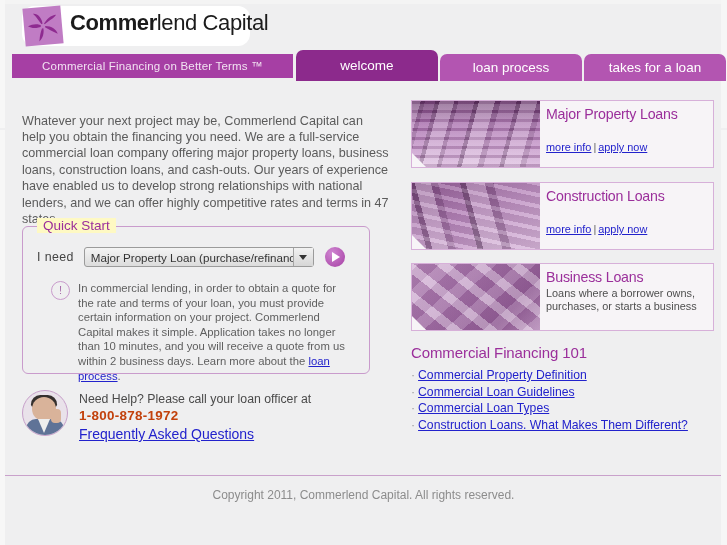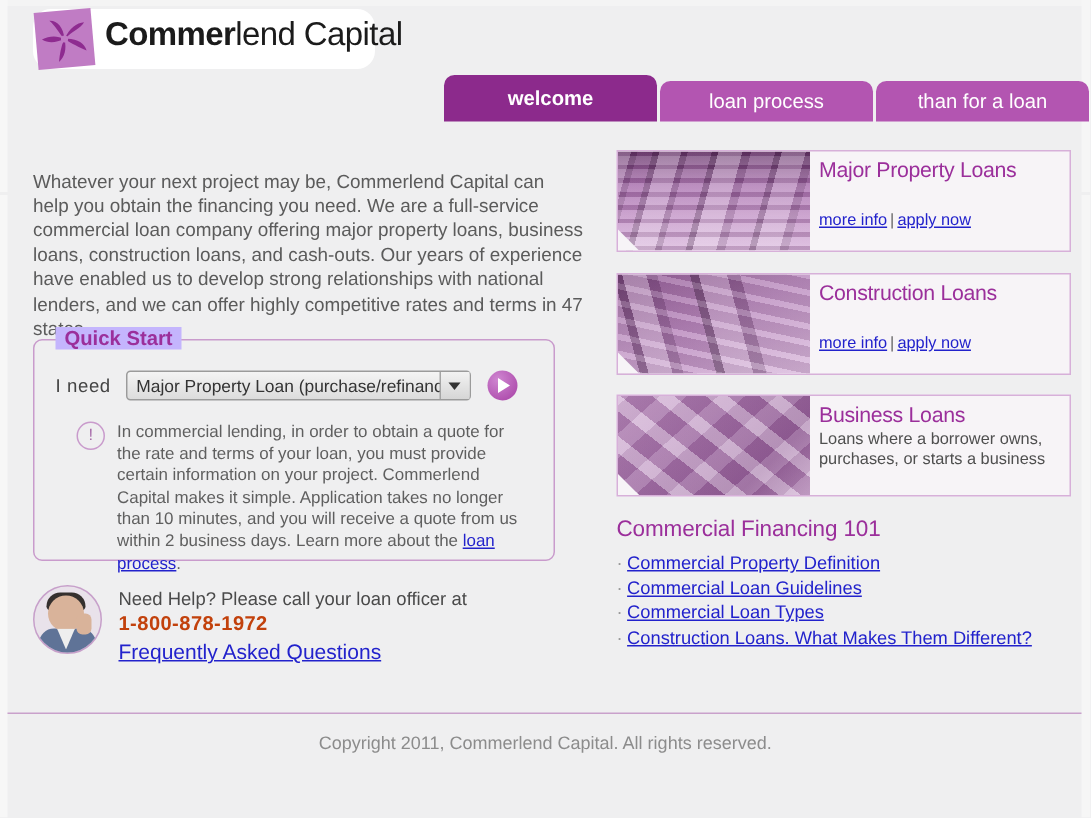--- a/index.html
+++ b/index.html
@@ -86,21 +86,21 @@
     color: #ffffff;
     font-size: 13.5px;
     display: flex;
     align-items: center;
     justify-content: center;
     white-space: nowrap;
     box-sizing: border-box;
   }
   .tab.active { background: #8c2a8c; }
   .tab.inactive { background: #b355b1; }
-  #tab-0 { left: 296px; width: 142px; top: 2px; height: 31px; font-weight: bold; }
+  #tab-0 { left: 296px; width: 142px; top: 2px; height: 31px; }
   #tab-1 { left: 440px; width: 142px; top: 6px; height: 27px; }
   #tab-2 { left: 584px; width: 142px; top: 6px; height: 27px; }
   .nav-baseline { position:absolute; left:0; top:80px; width:727px; height:2px; background:#efeff0; }
 
   
   .intro {
     position: absolute;
     left: 22px; top: 100px;
     width: 368px;
     font-size: 12.6px;
@@ -114,24 +114,24 @@
     left: 22px; top: 226px;
     width: 346px; height: 146px;
     border: 1px solid #c99bcc;
     border-radius: 6px;
     background: transparent;
   }
   .qs-legend {
     position: absolute;
     left: 14px; top: -9px;
     padding: 0 6px;
-    background: #c4b5fd;
+    background: #fef9c3;
     color: #9b2f9b;
     font-size: 13.5px;
-    font-weight: bold;
+    font-weight: normal;
   }
   .qs-row {
     position: absolute;
     left: 14px; top: 20px;
     display: flex;
     align-items: center;
   }
   .qs-label {
     font-size: 12.4px;
     color: #444;
@@ -387,30 +387,33 @@
             <path d="M16 16 C17 23, 15 28, 11 31 C12 26, 13 21, 16 16 Z"></path>
             <path d="M16 16 C10 18, 5 18, 1 15 C6 13, 11 13, 16 16 Z"></path>
           </g>
           <circle cx="16" cy="16" r="2.4" fill="#c07cc4"></circle>
         </svg>
       </div>
       <div class="logo-text"><b>Commer</b><span class="light">lend Capital</span></div>
     </div>
   </div>
 
+  <div class="tagline">
+    <span class="tagline-text">Commercial Financing on Better Terms ™</span>
+  </div>
 
   <div class="nav">
     <div class="tab active" id="tab-0">
       <span>welcome</span>
     </div>
     <div class="tab inactive" id="tab-1">
       <span>loan process</span>
     </div>
     <div class="tab inactive" id="tab-2">
-      <span>than for a loan</span>
+      <span>takes for a loan</span>
     </div>
     <div class="nav-baseline"></div>
   </div>
 
   <p class="intro">Whatever your next project may be, Commerlend Capital can help you obtain the financing you need. We are a full-service commercial loan company offering major property loans, business loans, construction loans, and cash-outs. Our years of experience have enabled us to develop strong relationships with national lenders, and we can offer highly competitive rates and terms in 47 states.</p>
 
   <div class="quickstart">
     <div class="qs-legend">Quick Start</div>
 
     <div class="qs-row">

